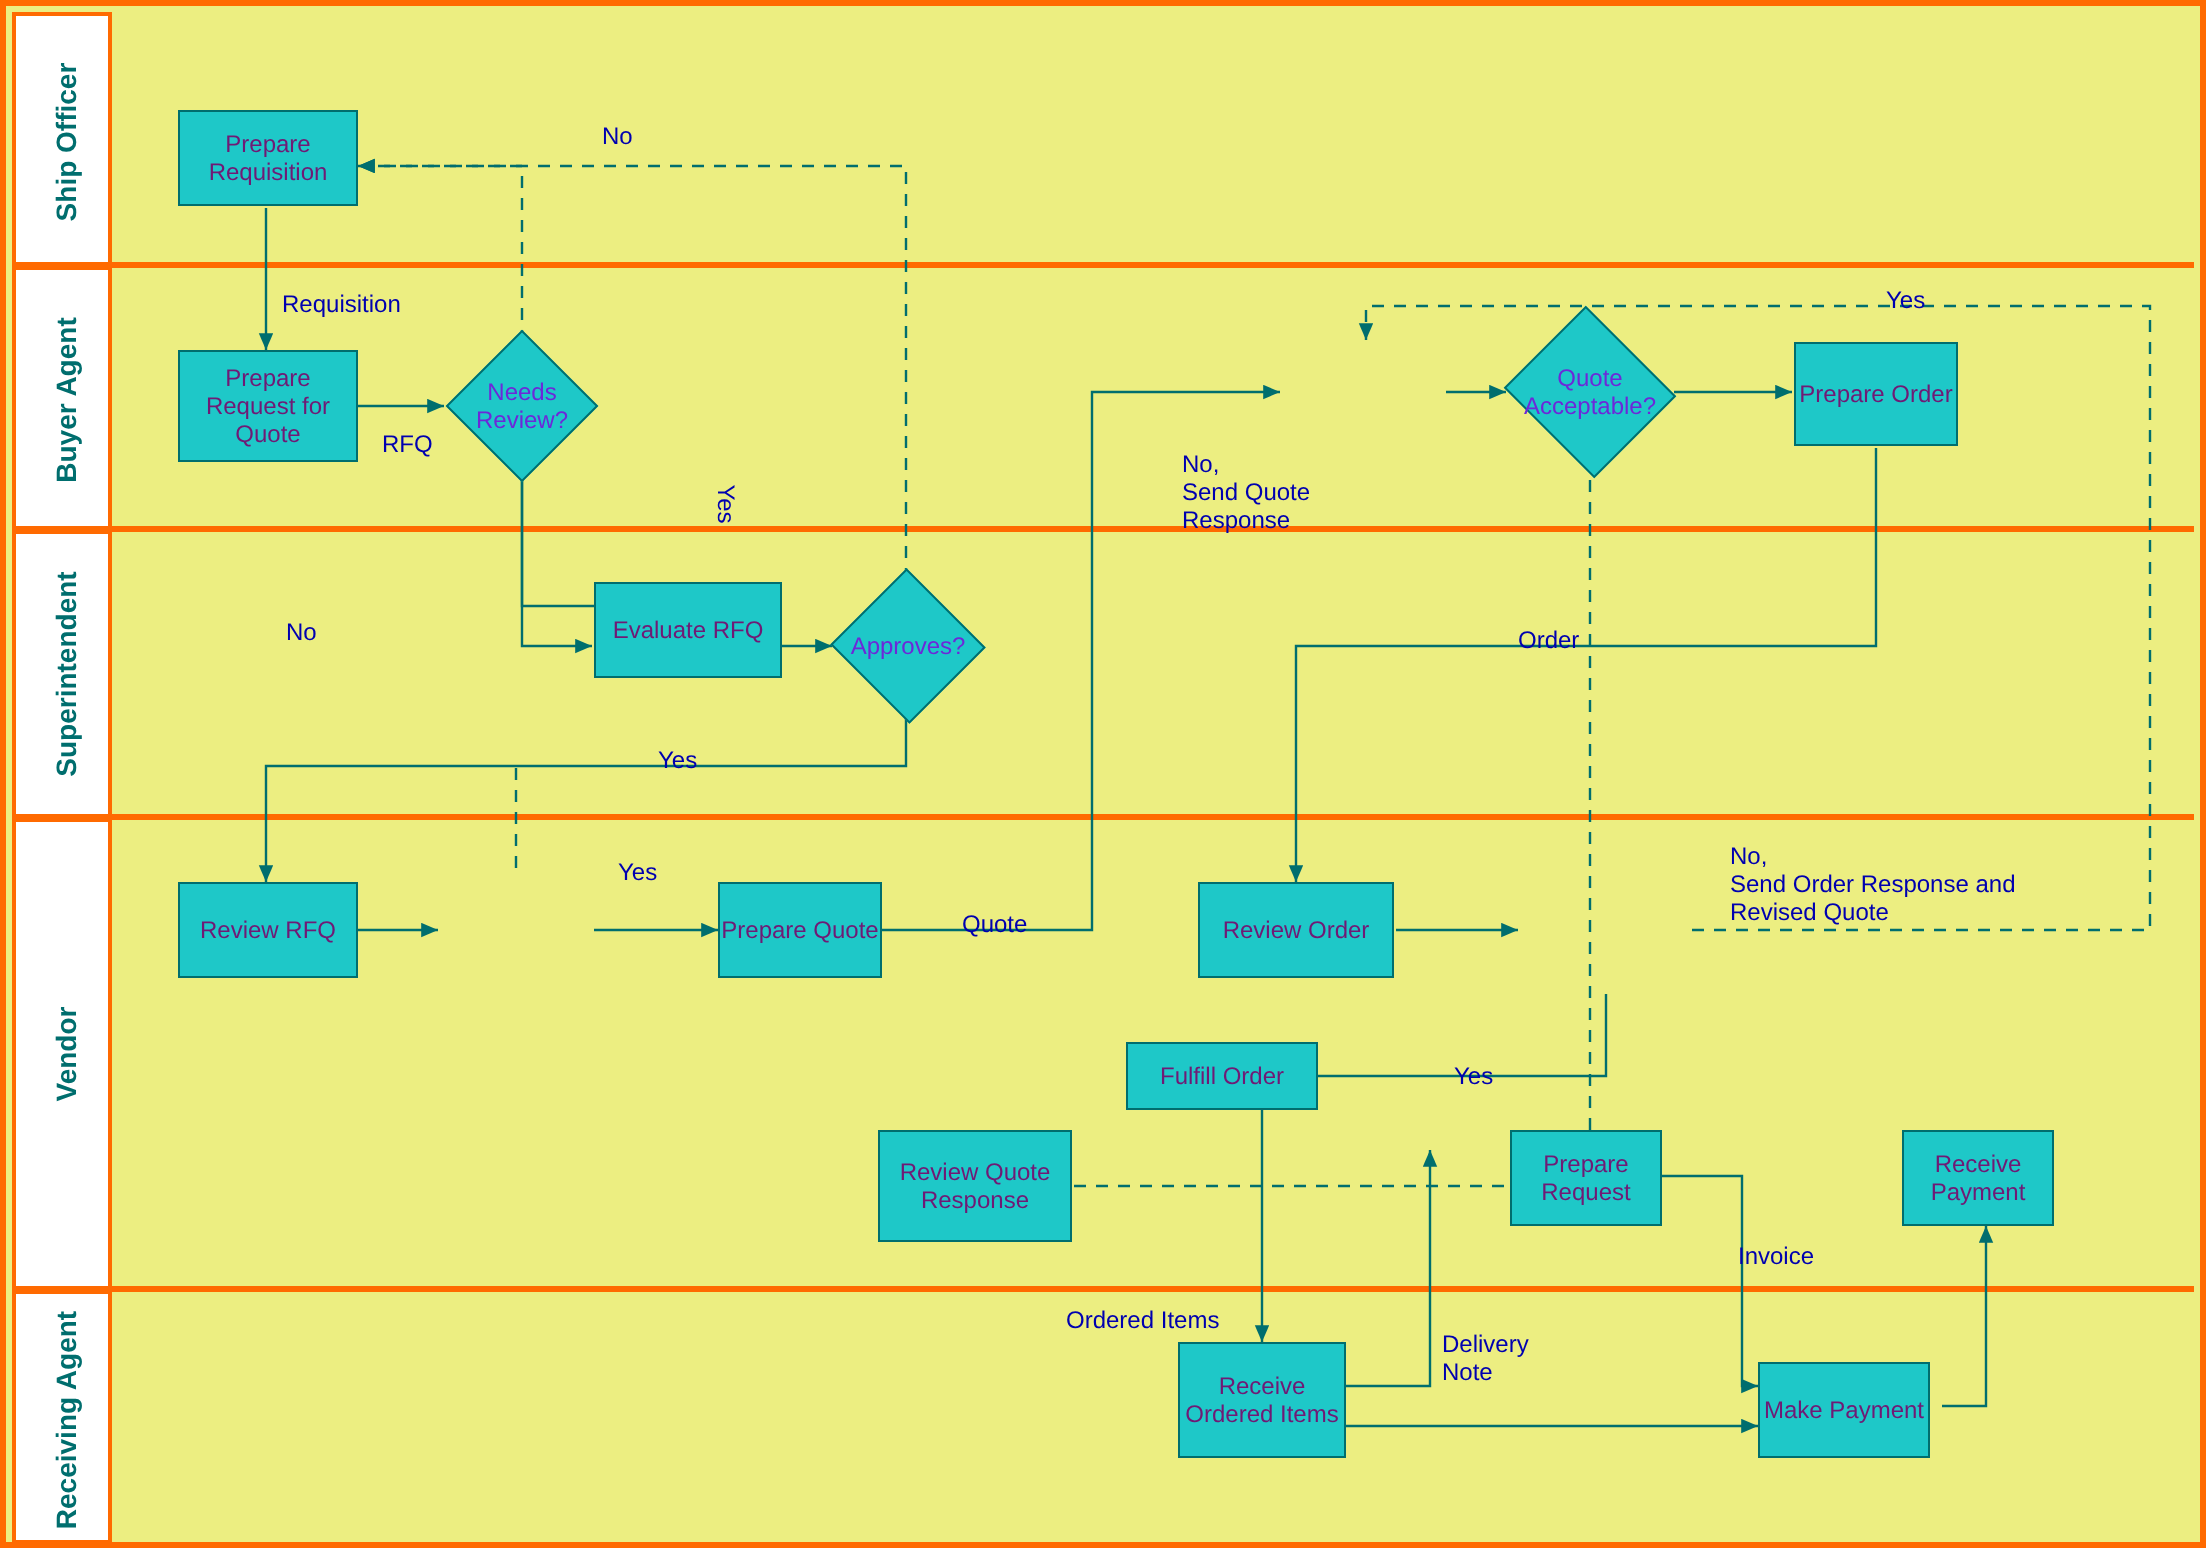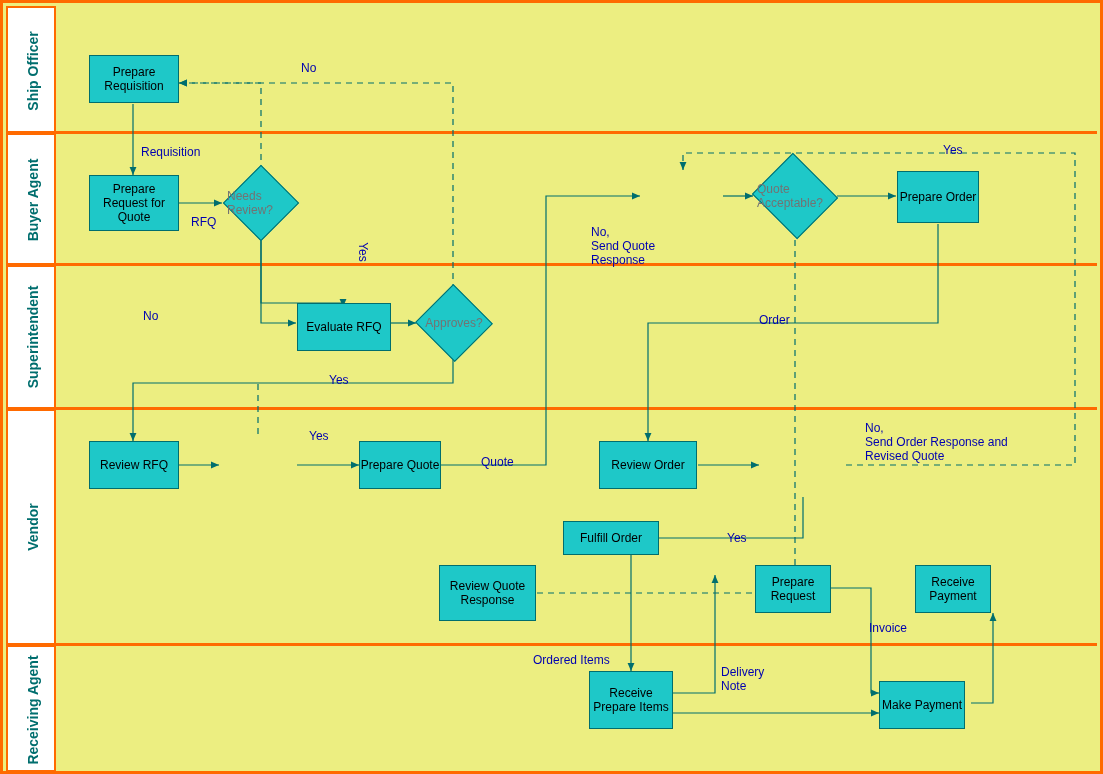--- a/index.html
+++ b/index.html
@@ -1,23 +1,23 @@
 <!DOCTYPE html>
 <html><head>
 <meta charset="utf-8">
 <style>
   body{margin:0;background:#fff;font-family:Arial,Helvetica,sans-serif;font-size:12px;color:#0000b0}
   .canvas{width:1103px;height:774px;position:relative;background:#ecee81;border:3px solid #ff6a00;box-sizing:border-box}
   .lane-bar{position:absolute;left:3px;width:50px;background:#fff;border:2px solid #ff6a00;box-sizing:border-box}
   .lane-label{position:absolute;transform-origin:center;transform:rotate(-90deg);font-size:14px;font-weight:bold;color:#006e6e;white-space:nowrap;text-align:center}
   .lane-sep{position:absolute;left:53px;right:3px;border-top:3px solid #ff6a00}
-  .box{position:absolute;background:#1ec8c8;border:1.5px solid #006e6e;color:#000000;display:flex;align-items:center;justify-content:center;text-align:center;padding:0;box-sizing:border-box}
+  .box{position:absolute;background:#1ec8c8;border:1.5px solid #006e6e;color:#701a75;display:flex;align-items:center;justify-content:center;text-align:center;padding:0;box-sizing:border-box}
   .diamond{position:absolute}
   .diamond .shape{position:absolute;inset:0;transform:rotate(45deg);background:#1ec8c8;border:1.5px solid #006e6e}
-  .diamond .dtext{position:absolute;inset:0;display:flex;align-items:center;justify-content:center;text-align:left;color:#737373;padding:4px}
+  .diamond .dtext{position:absolute;inset:0;display:flex;align-items:center;justify-content:center;text-align:center;color:#6d28d9;padding:4px}
   .lbl{position:absolute;color:#0000b0;white-space:nowrap}
   svg.conn{position:absolute;left:0;top:0;overflow:visible;pointer-events:none}
 </style>
 </head>
 <body>
 
 <div class="canvas">
 
   <div class="lane-sep" style="top:128px"></div>
   <div class="lane-sep" style="top:260px"></div>
@@ -107,35 +107,35 @@
   <div class="diamond" style="left:220px;top:162px;width:76px;height:76px">
     <div class="shape" style="inset:11px"></div>
     <div class="dtext">Needs Review?</div>
   </div>
   <div class="diamond" style="left:750px;top:154px;width:84px;height:78px">
     <div class="shape" style="inset:10px"></div>
     <div class="dtext">Quote Acceptable?</div>
   </div>
   <div class="box" style="left:894px;top:168px;width:82px;height:52px">Prepare Order</div>
 
-  <div class="box" style="left:294px;top:300px;width:94px;height:48px">Evaluate RFQ</div>
+  <div class="box" style="left:294px;top:288px;width:94px;height:48px">Evaluate RFQ</div>
   <div class="diamond" style="left:414px;top:284px;width:74px;height:72px">
     <div class="shape" style="inset:9px"></div>
     <div class="dtext">Approves?</div>
   </div>
 
   <div class="box" style="left:86px;top:438px;width:90px;height:48px">Review RFQ</div>
   <div class="box" style="left:356px;top:438px;width:82px;height:48px">Prepare Quote</div>
   <div class="box" style="left:596px;top:438px;width:98px;height:48px">Review Order</div>
   <div class="box" style="left:560px;top:518px;width:96px;height:34px">Fulfill Order</div>
   <div class="box" style="left:436px;top:562px;width:97px;height:56px">Review Quote Response</div>
   <div class="box" style="left:752px;top:562px;width:76px;height:48px">Prepare Request</div>
-  <div class="box" style="left:912px;top:562px;width:76px;height:48px">Receive Payment</div>
+  <div class="box" style="left:948px;top:562px;width:76px;height:48px">Receive Payment</div>
 
-  <div class="box" style="left:586px;top:668px;width:84px;height:58px">Receive Prepare Items</div>
+  <div class="box" style="left:586px;top:668px;width:84px;height:58px">Receive Ordered Items</div>
   <div class="box" style="left:876px;top:678px;width:86px;height:48px">Make Payment</div>
 
   <div class="lbl" style="left:298px;top:58px">No</div>
   <div class="lbl" style="left:138px;top:142px">Requisition</div>
   <div class="lbl" style="left:188px;top:212px">RFQ</div>
   <div class="lbl" style="left:350px;top:242px;transform:rotate(90deg)">Yes</div>
   <div class="lbl" style="left:140px;top:306px">No</div>
   <div class="lbl" style="left:326px;top:370px">Yes</div>
   <div class="lbl" style="left:306px;top:426px">Yes</div>
   <div class="lbl" style="left:478px;top:452px">Quote</div>

